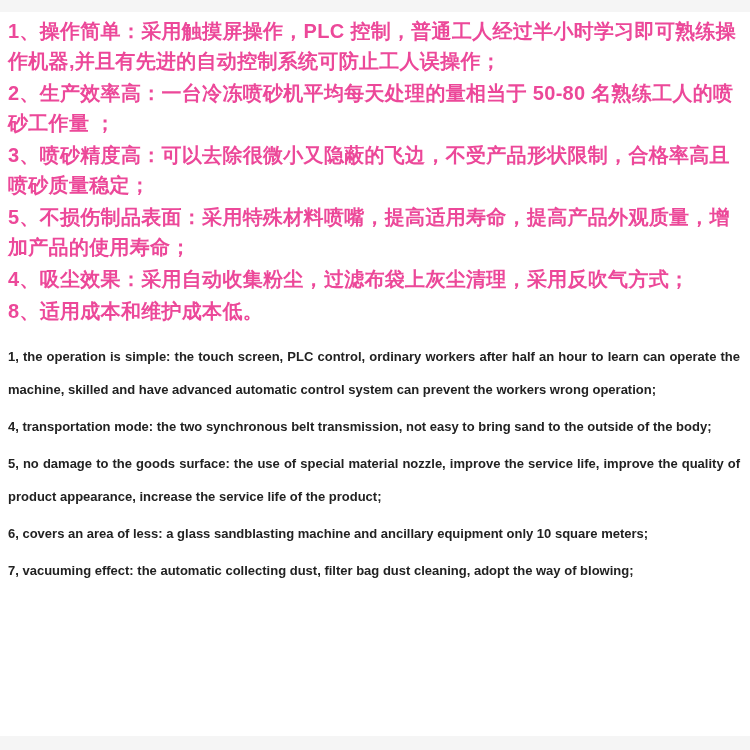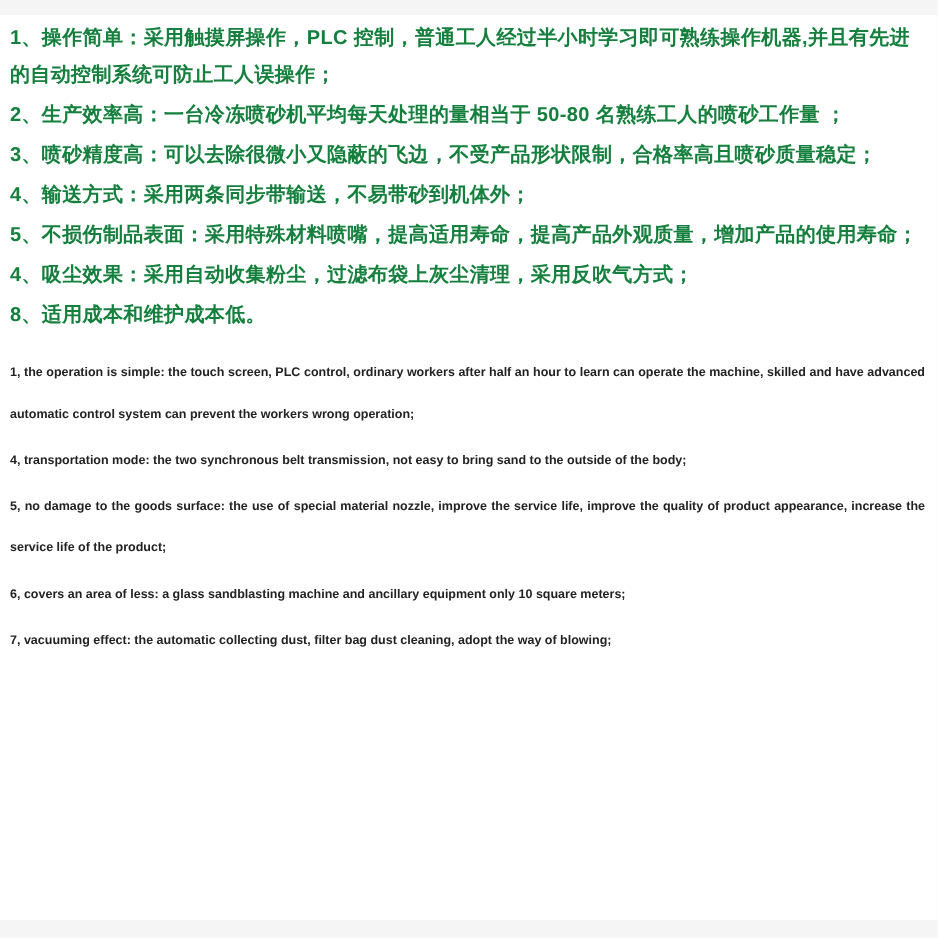--- a/index.html
+++ b/index.html
@@ -22,52 +22,51 @@
     height: 724px;
     background: #ffffff;
     box-sizing: border-box;
     padding: 4px 10px 0 8px;
   }
   .cn-section {
     margin: 0;
   }
   .cn-item {
     margin: 0 0 2px 0;
-    font-size: 16px;
+    font-size: 20px;
     font-weight: bold;
     line-height: 30px;
-    color: #15803d;
+    color: #ec4899;
     letter-spacing: 0.3px;
     text-align: left;
   }
   .en-section {
     margin-top: 14px;
   }
   .en-item {
     margin: 0 0 4px 0;
-    font-size: 10px;
+    font-size: 13px;
     font-weight: bold;
     line-height: 33px;
     color: #222222;
     text-align: justify;
   }
   .en-item:last-child {
     text-align: left;
   }
 </style>
 </head>
 <body>
 
 <div class="content-area">
 
   <div class="cn-section">
     <p class="cn-item">1、操作简单：采用触摸屏操作，PLC 控制，普通工人经过半小时学习即可熟练操作机器,并且有先进的自动控制系统可防止工人误操作；</p>
     <p class="cn-item">2、生产效率高：一台冷冻喷砂机平均每天处理的量相当于 50-80 名熟练工人的喷砂工作量 ；</p>
     <p class="cn-item">3、喷砂精度高：可以去除很微小又隐蔽的飞边，不受产品形状限制，合格率高且喷砂质量稳定；</p>
-    <p class="cn-item">4、输送方式：采用两条同步带输送，不易带砂到机体外；</p>
     <p class="cn-item">5、不损伤制品表面：采用特殊材料喷嘴，提高适用寿命，提高产品外观质量，增加产品的使用寿命；</p>
     <p class="cn-item">4、吸尘效果：采用自动收集粉尘，过滤布袋上灰尘清理，采用反吹气方式；</p>
     <p class="cn-item">8、适用成本和维护成本低。</p>
   </div>
 
   <div class="en-section">
     <p class="en-item">1, the operation is simple: the touch screen, PLC control, ordinary workers after half an hour to learn can operate the machine, skilled and have advanced automatic control system can prevent the workers wrong operation;</p>
     <p class="en-item">4, transportation mode: the two synchronous belt transmission, not easy to bring sand to the outside of the body;</p>
     <p class="en-item">5, no damage to the goods surface: the use of special material nozzle, improve the service life, improve the quality of product appearance, increase the service life of the product;</p>
     <p class="en-item">6, covers an area of less: a glass sandblasting machine and ancillary equipment only 10 square meters;</p>

